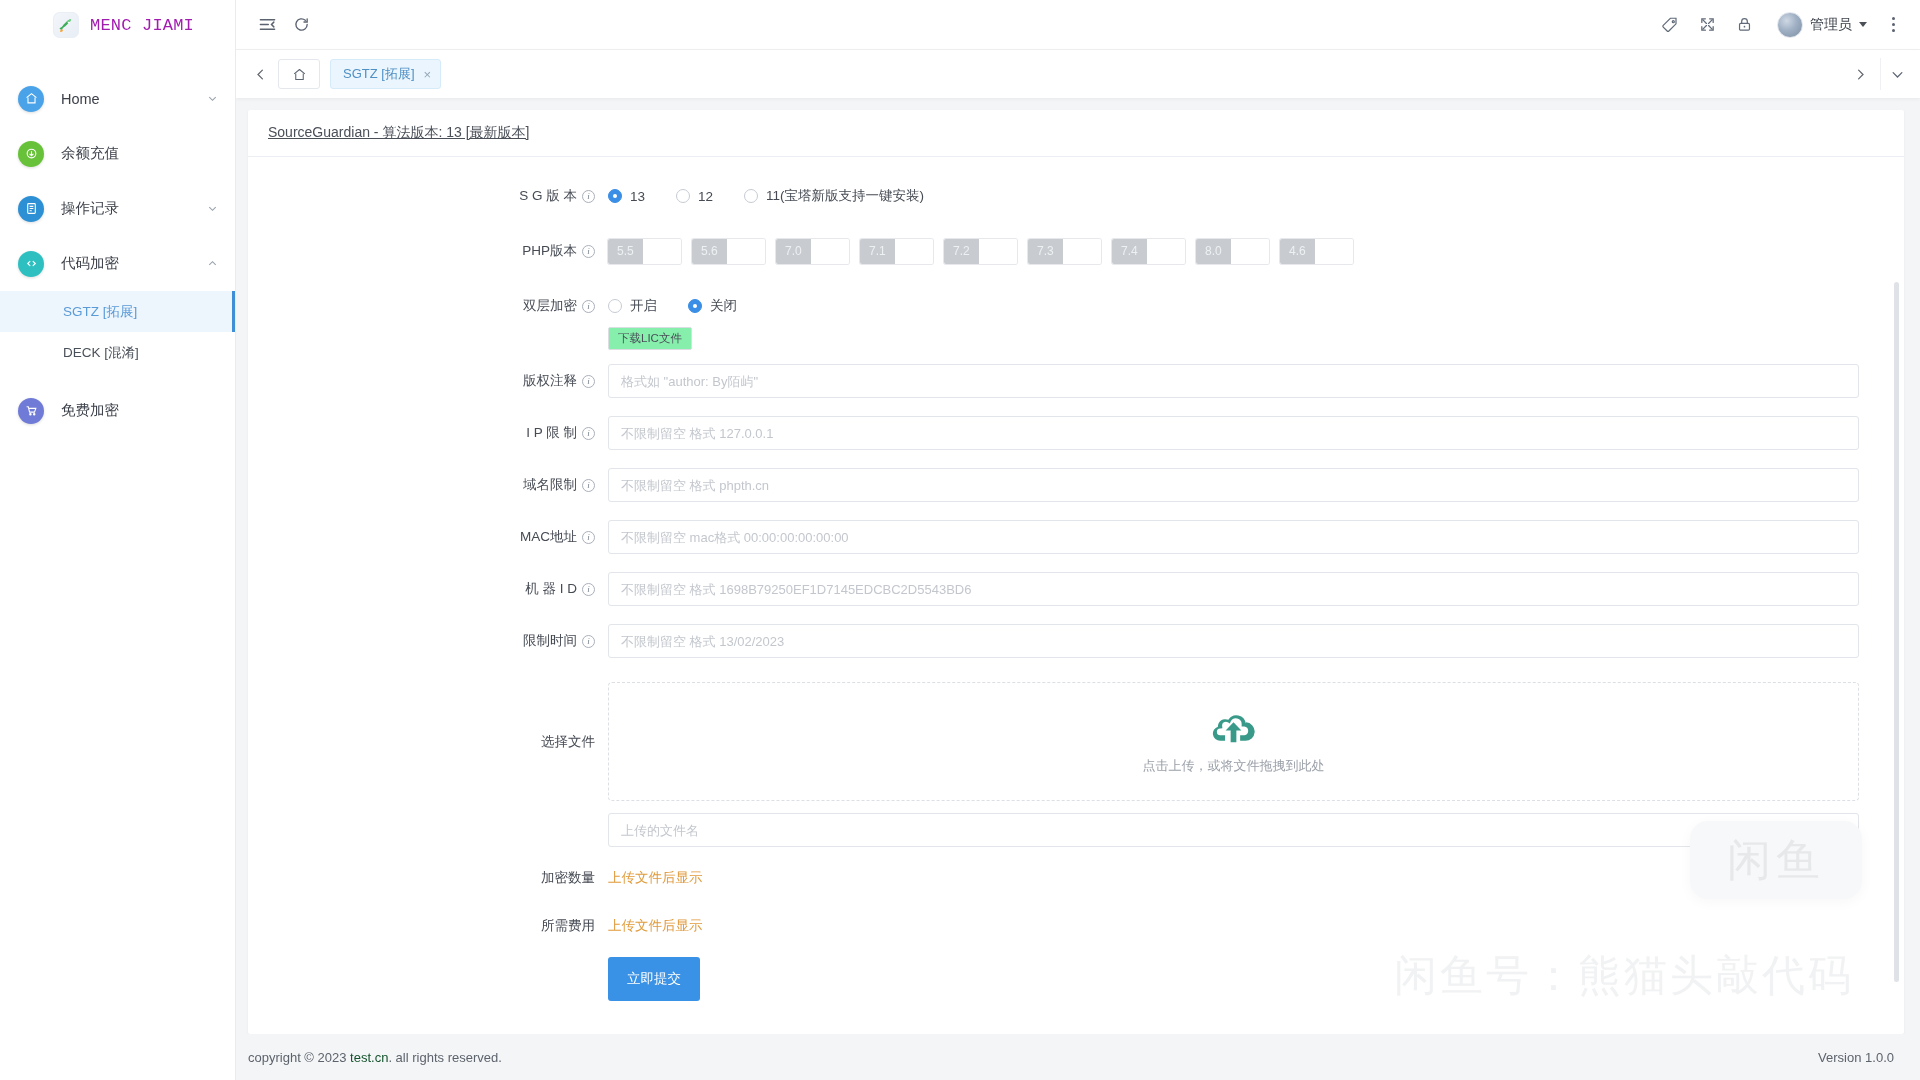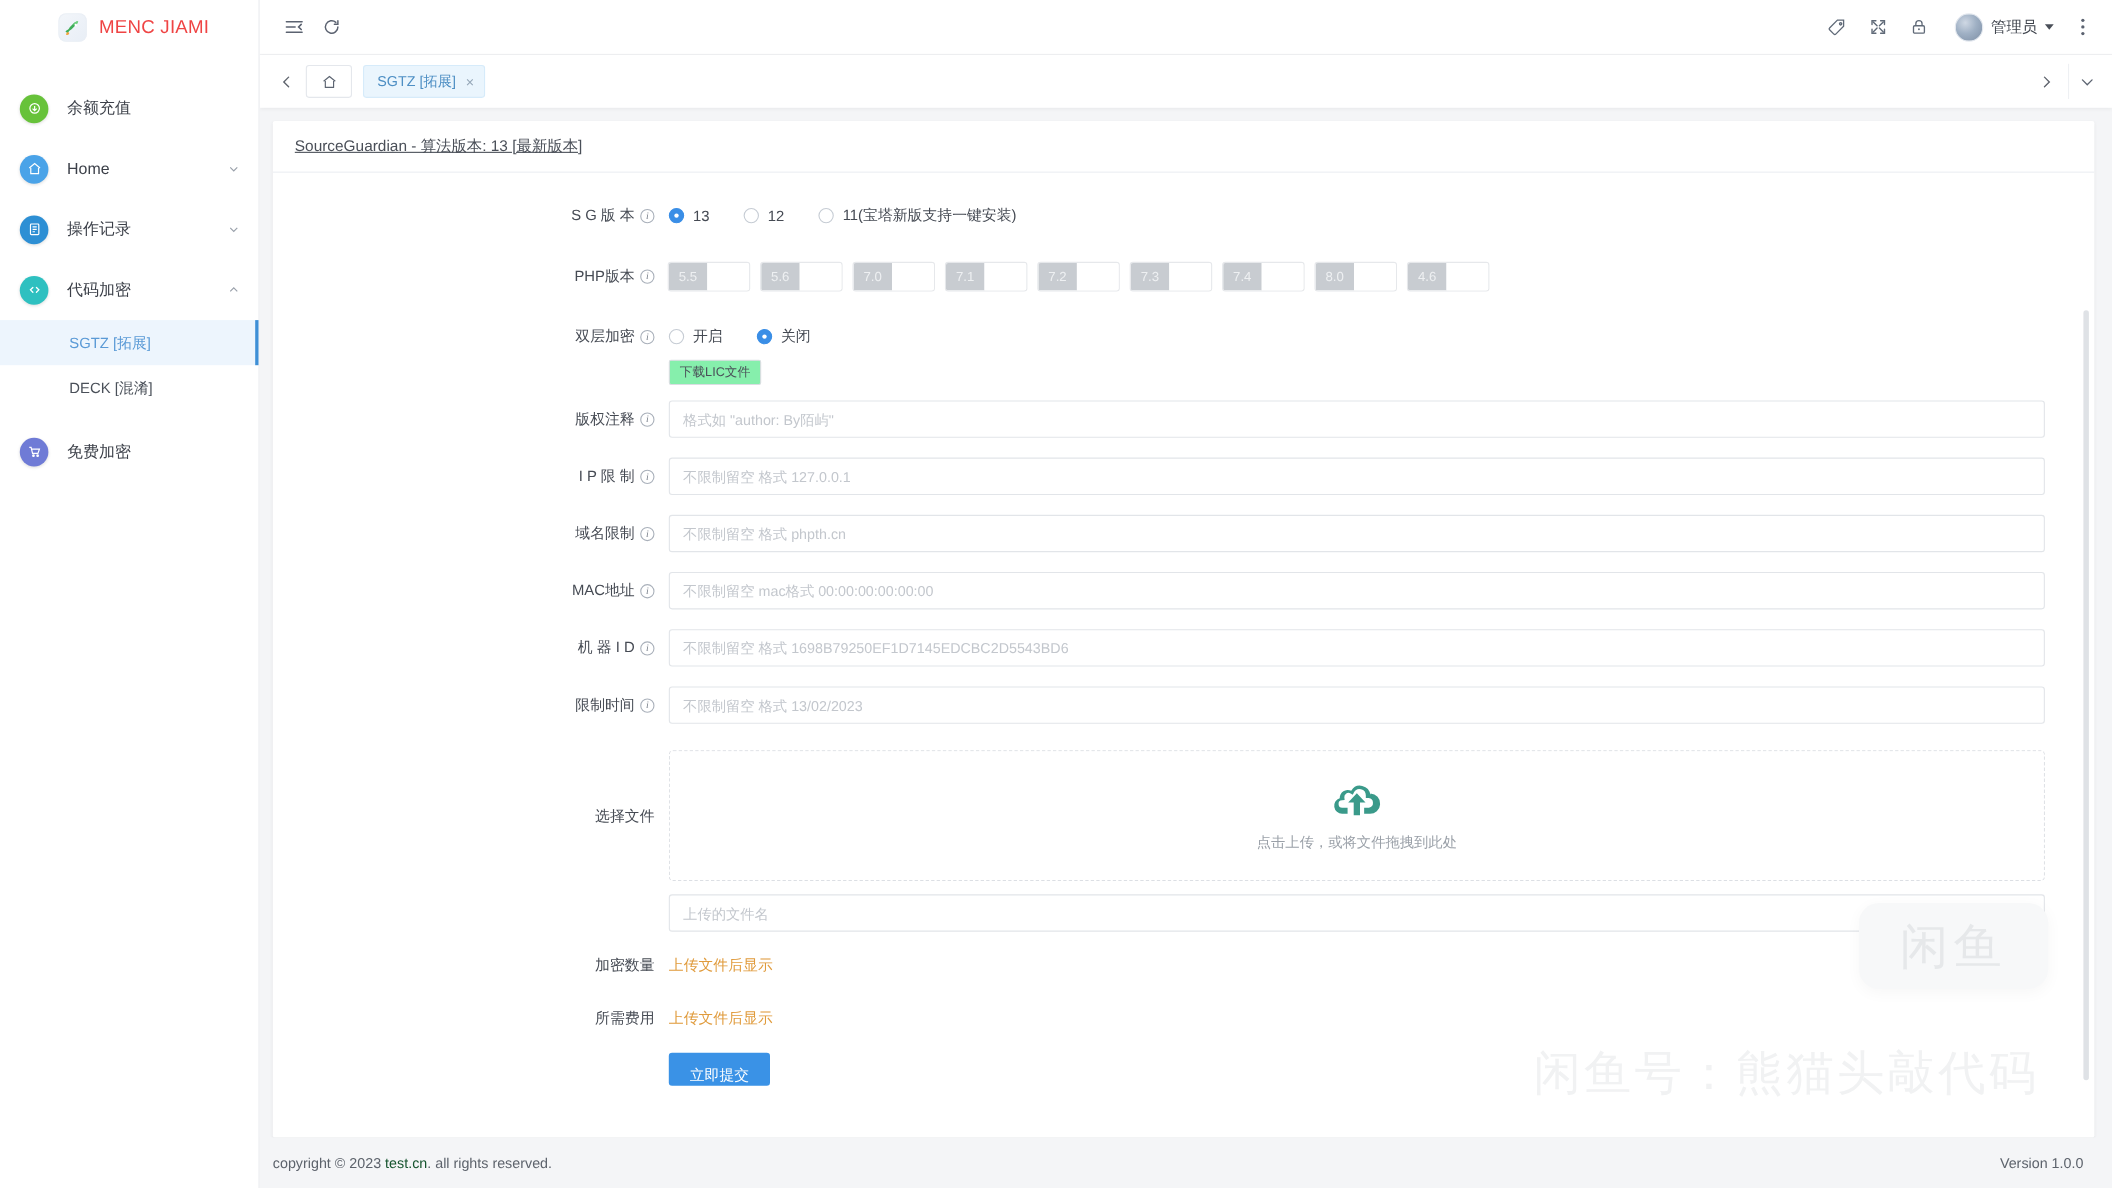--- a/index.html
+++ b/index.html
@@ -25,21 +25,21 @@
     padding-left: 53px;
   }
   .logo-badge {
     width: 26px; height: 26px; border-radius: 7px;
     background: linear-gradient(135deg,#f3f6fa 0%,#e8eef6 100%);
     display: flex; align-items: center; justify-content: center;
     box-shadow: 0 0 0 1px #eaeff5 inset;
     font-size: 15px; line-height: 1;
   }
   .logo-text {
-    font-size: 17px; color: #ef4444; letter-spacing: .2px; font-weight: 400;
+    font-size: 17px; color: #a21caf; letter-spacing: .2px; font-weight: 400; font-family: Liberation Mono, monospace;
   }
 
   .nav { margin-top: 21px; }
   .nav-item {
     height: 55px; display: flex; align-items: center;
     padding-left: 18px; padding-right: 17px; cursor: pointer;
     position: relative;
   }
   .nav-ico {
     width: 26px; height: 26px; border-radius: 50%;
@@ -208,21 +208,21 @@
   .dropzone {
     width: 100%; height: 119px; border: 1px dashed #dcdfe4; border-radius: 4px;
     display: flex; flex-direction: column; align-items: center;
     justify-content: center; cursor: pointer; background: #fff; gap: 8px;
   }
   .dz-text { font-size: 13px; color: #9aa0a8; }
 
   .hint-val { font-size: 13.5px; color: #e09b3c; line-height: 34px; }
 
   .submit-btn {
-    height: 30px; padding: 12px 19px; border: none; border-radius: 3px;
+    height: 44px; padding: 12px 19px; border: none; border-radius: 3px;
     background: #3a92e6; color: #fff; font-size: 13.5px; cursor: pointer;
     font-family: inherit;
   }
 
   
   .footer {
     height: 46px; flex: 0 0 46px; background: #f4f5f7;
     display: flex; align-items: center; justify-content: space-between;
     padding: 0 26px 0 12px; font-size: 13px; color: #5d636c;
   }
@@ -268,42 +268,42 @@
           <circle cx="15.4" cy="8.1" r="1.5" fill="#fff"></circle>
           <path d="M4 17.5c-.9.9-1 3.5-1 3.5s2.6-.1 3.5-1c.6-.6.6-1.6 0-2.2-.6-.6-1.6-.6-2.5-.3z" fill="#f2a33c"></path>
         </svg>
       </span>
       <span class="logo-text">MENC JIAMI</span>
     </div>
 
     <nav class="nav">
 
       <div class="nav-item">
-        <span class="nav-ico" style="background:#67c23a">
-          <svg width="13" height="13" viewBox="0 0 24 24" fill="none" stroke="#fff" stroke-width="2">
-            <circle cx="12" cy="12" r="8"></circle>
-              <path d="M12 8v8M8.5 12.5 12 16l3.5-3.5"></path>
-          </svg>
-        </span>
-        <span class="nav-label">余额充值</span>
-      </div>
-
-      <div class="nav-item">
         <span class="nav-ico" style="background:#4aa3e8">
           <svg width="13" height="13" viewBox="0 0 24 24" fill="none" stroke="#fff" stroke-width="2">
             <path d="M3 10.5 12 3l9 7.5"></path>
               <path d="M5.5 10v10h13V10"></path>
           </svg>
         </span>
         <span class="nav-label">Home</span>
         <span class="chev">
           <svg viewBox="0 0 24 24" fill="none" stroke="currentColor" stroke-width="2.4">
               <path d="M5 9l7 7 7-7"></path>
             </svg>
         </span>
+      </div>
+
+      <div class="nav-item">
+        <span class="nav-ico" style="background:#67c23a">
+          <svg width="13" height="13" viewBox="0 0 24 24" fill="none" stroke="#fff" stroke-width="2">
+            <circle cx="12" cy="12" r="8"></circle>
+              <path d="M12 8v8M8.5 12.5 12 16l3.5-3.5"></path>
+          </svg>
+        </span>
+        <span class="nav-label">余额充值</span>
       </div>
 
       <div class="nav-item">
         <span class="nav-ico" style="background:#2d8fd4">
           <svg width="13" height="13" viewBox="0 0 24 24" fill="none" stroke="#fff" stroke-width="2">
             <rect x="5" y="3" width="14" height="18" rx="1.5"></rect>
               <path d="M8.5 8h7M8.5 12h7M8.5 16h4"></path>
           </svg>
         </span>
         <span class="nav-label">操作记录</span>

